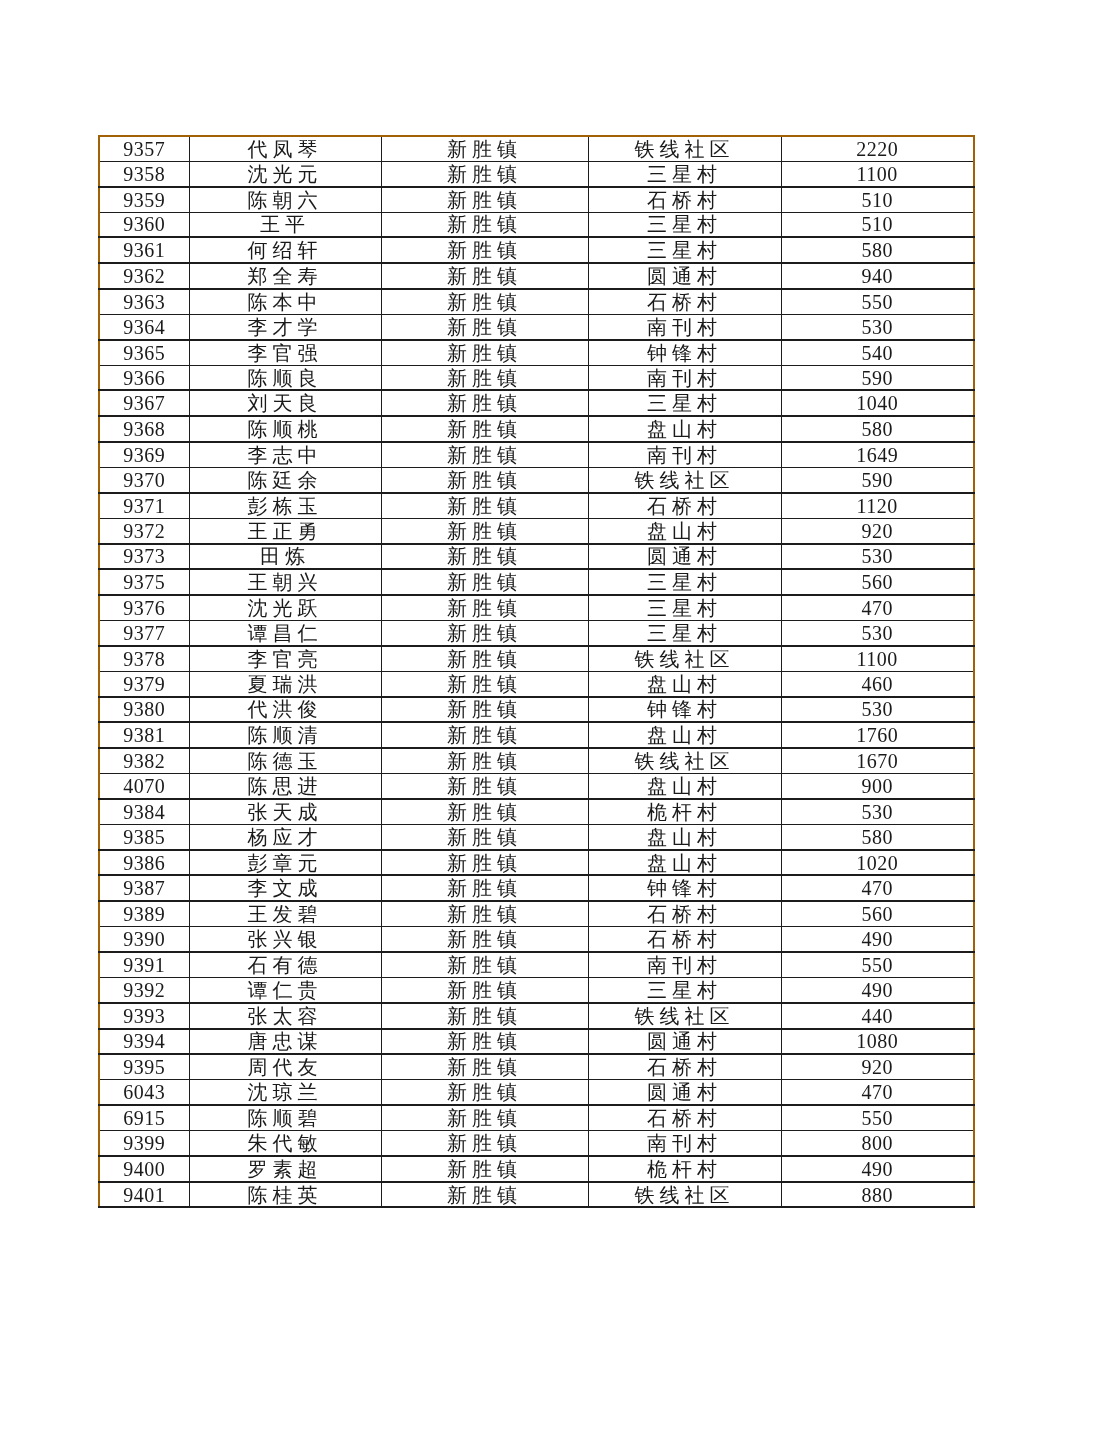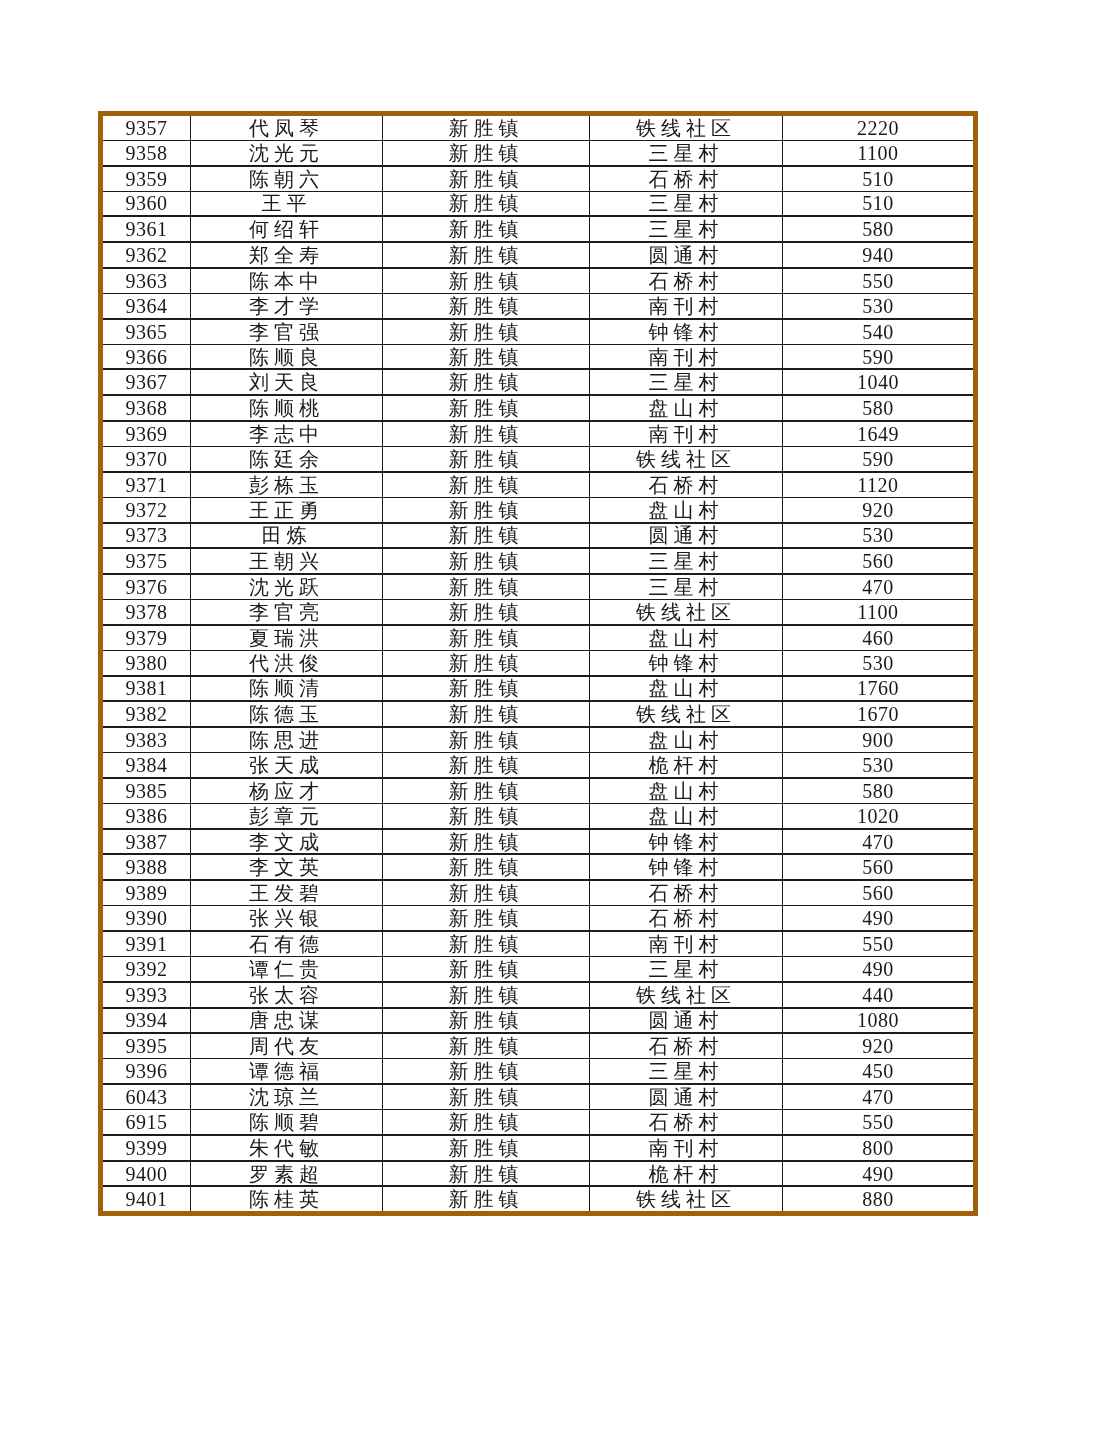--- a/index.html
+++ b/index.html
@@ -11,25 +11,25 @@
     position: relative;
     width: 1105px;
     height: 1429px;
     background: #ffffff;
     overflow: hidden;
     font-family: "Liberation Serif", "DejaVu Serif", serif;
   }
   table.records {
     position: absolute;
     left: 98px;
-    top: 111px;
+    top: 135px;
     width: 875px;
     border-collapse: collapse;
     table-layout: fixed;
-    border: 5px solid #a16207;
+    border: 2px solid #a16207;
   }
   table.records td {
     border: 1px solid #1c1c1c;
     text-align: center;
     vertical-align: middle;
     height: 23.85px;
     padding: 0;
     font-size: 20px;
     color: #1a1a1a;
     line-height: 1;
@@ -193,20 +193,27 @@
     <td class="num">560</td>
   </tr>
         <tr>
     <td class="num">9376</td>
     <td class="zh">沈光跃</td>
     <td class="zh">新胜镇</td>
     <td class="zh">三星村</td>
     <td class="num">470</td>
   </tr>
         <tr>
+    <td class="num">9377</td>
+    <td class="zh">谭昌仁</td>
+    <td class="zh">新胜镇</td>
+    <td class="zh">三星村</td>
+    <td class="num">530</td>
+  </tr>
+        <tr>
     <td class="num">9378</td>
     <td class="zh">李官亮</td>
     <td class="zh">新胜镇</td>
     <td class="zh">铁线社区</td>
     <td class="num">1100</td>
   </tr>
         <tr>
     <td class="num">9379</td>
     <td class="zh">夏瑞洪</td>
     <td class="zh">新胜镇</td>
@@ -228,21 +235,21 @@
     <td class="num">1760</td>
   </tr>
         <tr>
     <td class="num">9382</td>
     <td class="zh">陈德玉</td>
     <td class="zh">新胜镇</td>
     <td class="zh">铁线社区</td>
     <td class="num">1670</td>
   </tr>
         <tr>
-    <td class="num">9383</td>
+    <td class="num">4070</td>
     <td class="zh">陈思进</td>
     <td class="zh">新胜镇</td>
     <td class="zh">盘山村</td>
     <td class="num">900</td>
   </tr>
         <tr>
     <td class="num">9384</td>
     <td class="zh">张天成</td>
     <td class="zh">新胜镇</td>
     <td class="zh">桅杆村</td>
@@ -263,27 +270,20 @@
     <td class="num">1020</td>
   </tr>
         <tr>
     <td class="num">9387</td>
     <td class="zh">李文成</td>
     <td class="zh">新胜镇</td>
     <td class="zh">钟锋村</td>
     <td class="num">470</td>
   </tr>
         <tr>
-    <td class="num">9388</td>
-    <td class="zh">李文英</td>
-    <td class="zh">新胜镇</td>
-    <td class="zh">钟锋村</td>
-    <td class="num">560</td>
-  </tr>
-        <tr>
     <td class="num">9389</td>
     <td class="zh">王发碧</td>
     <td class="zh">新胜镇</td>
     <td class="zh">石桥村</td>
     <td class="num">560</td>
   </tr>
         <tr>
     <td class="num">9390</td>
     <td class="zh">张兴银</td>
     <td class="zh">新胜镇</td>
@@ -317,27 +317,20 @@
     <td class="zh">新胜镇</td>
     <td class="zh">圆通村</td>
     <td class="num">1080</td>
   </tr>
         <tr>
     <td class="num">9395</td>
     <td class="zh">周代友</td>
     <td class="zh">新胜镇</td>
     <td class="zh">石桥村</td>
     <td class="num">920</td>
-  </tr>
-        <tr>
-    <td class="num">9396</td>
-    <td class="zh">谭德福</td>
-    <td class="zh">新胜镇</td>
-    <td class="zh">三星村</td>
-    <td class="num">450</td>
   </tr>
         <tr>
     <td class="num">6043</td>
     <td class="zh">沈琼兰</td>
     <td class="zh">新胜镇</td>
     <td class="zh">圆通村</td>
     <td class="num">470</td>
   </tr>
         <tr>
     <td class="num">6915</td>

